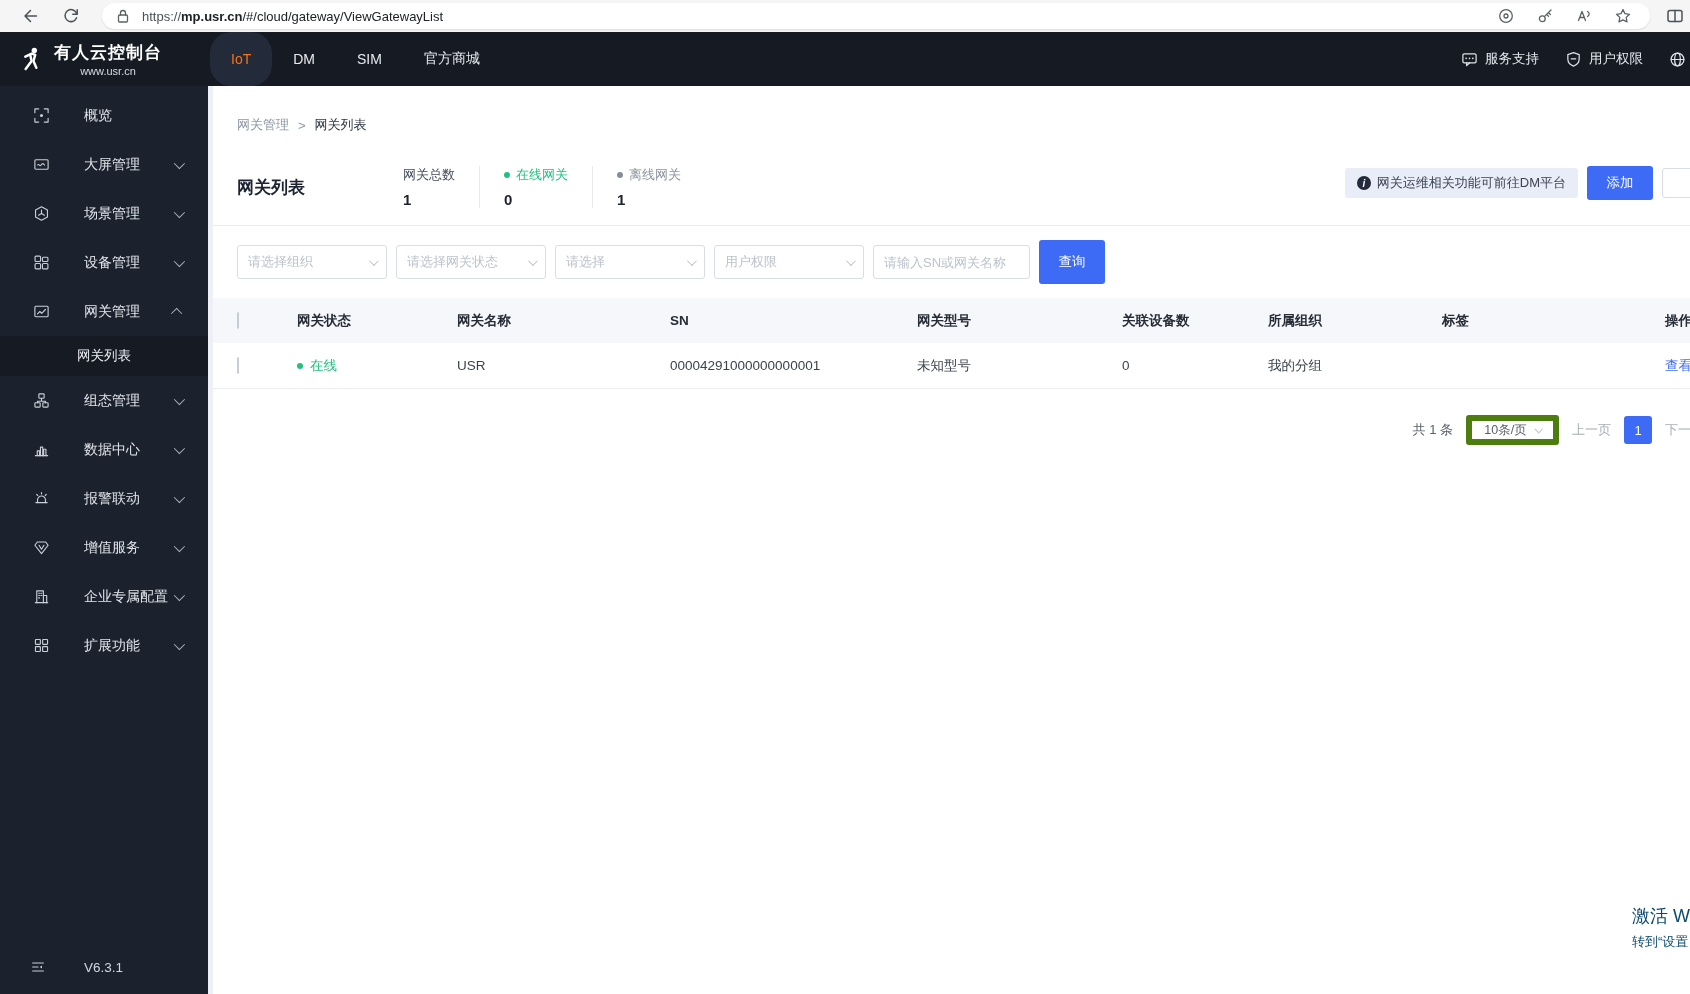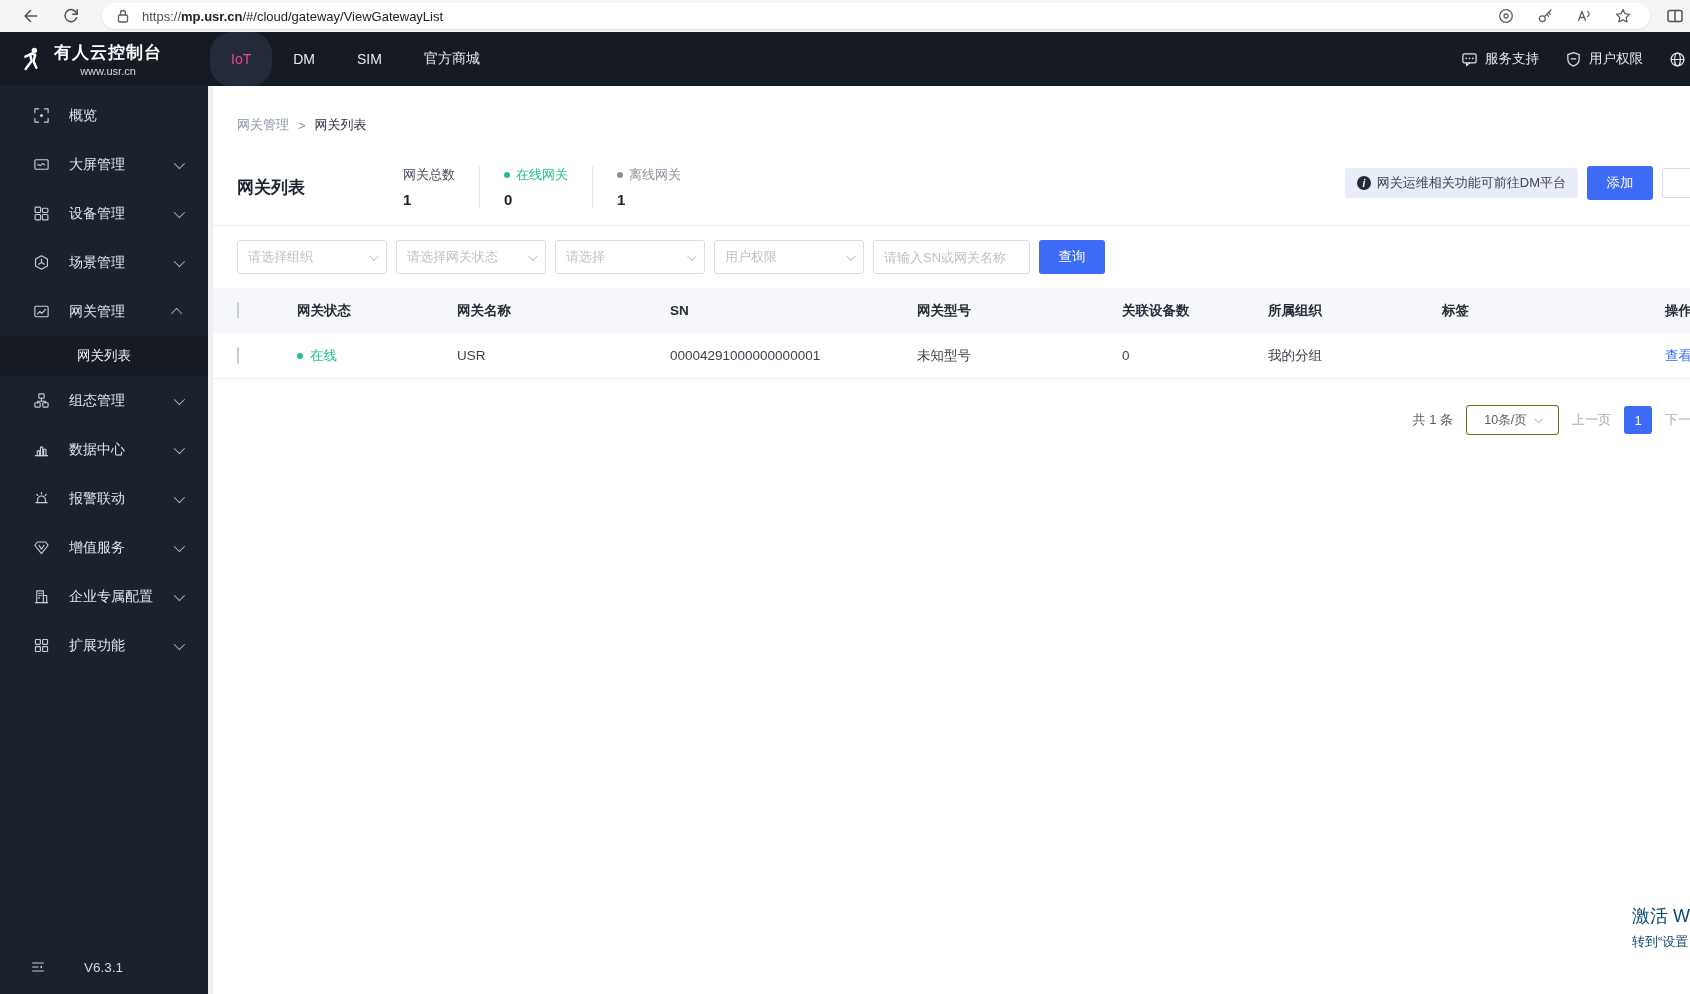--- a/index.html
+++ b/index.html
@@ -30,37 +30,37 @@
   .topnav { position:absolute; left:0; top:32px; width:1690px; height:54px;
     background:#151a23; display:flex; align-items:center; }
   .brand { width:210px; height:54px; display:flex; align-items:center; padding-left:18px; }
   .brand svg { width:27px; height:27px; }
   .brand-text { margin-left:9px; color:#fff; }
   .brand-title { font-size:17px; font-weight:bold; letter-spacing:1px; }
   .brand-sub { font-size:11px; color:#d7dbe2; text-align:center; margin-top:1px; }
   .tabs { display:flex; height:54px; align-items:stretch; }
   .tab { display:flex; align-items:center; padding:0 21px; font-size:14px;
     color:#e8eaef; cursor:pointer; }
-  .tab.active { background:#232a39; color:#ec4899;border-radius:21px; }
+  .tab.active { background:#232a39; color:#f97316;border-radius:21px; }
   .nav-right { margin-left:auto; display:flex; align-items:center; gap:26px;
     padding-right:4px; color:#e6e9ee; font-size:13.5px; }
   .nav-right .item { display:flex; align-items:center; gap:7px; }
   .nav-right svg { width:17px; height:17px; stroke:#dfe3e9; fill:none;
     stroke-width:1.3; stroke-linecap:round; stroke-linejoin:round; }
 
   
   .sidebar { position:absolute; left:0; top:86px; width:208px; height:908px;
     background:#1c222d; padding-top:5px; }
   .side-gutter { position:absolute; left:208px; top:86px; width:5px; height:908px;
     background:#eef0f5; }
   .s-item { height:49px; display:flex; align-items:center; padding-left:33px;
     color:#e0e4ea; font-size:14px; cursor:pointer; }
   .s-item svg { width:17px; height:17px; stroke:#c9cfd9; fill:none; stroke-width:1.2;
     stroke-linecap:round; stroke-linejoin:round; flex:0 0 auto; }
-  .s-item .lbl { margin-left:19px; }
+  .s-item .lbl { margin-left:34px; }
   .chev { margin-left:auto; margin-right:26px; width:8px; height:8px;
     border-right:1.4px solid #aab1bd; border-bottom:1.4px solid #aab1bd;
     transform:rotate(45deg) translateY(-2px); }
   .chev.up { transform:rotate(225deg) translateY(-2px); }
   .s-sub { height:40px; display:flex; align-items:center; padding-left:77px;
     background:#151a23; color:#eef1f5; font-size:13.5px; cursor:pointer; }
   .s-version { position:absolute; left:0; bottom:19px; width:208px; display:flex;
     align-items:center; }
   .s-version svg { width:16px; height:16px; margin-left:30px; stroke:#c9cfd9;
     fill:none; stroke-width:1.4; stroke-linecap:round; }
@@ -103,36 +103,36 @@
   .filters { margin:14px 0 0 24px; display:flex; align-items:center; gap:9px; }
   .select { width:150px; height:34px; border:1px solid #d9dde4; border-radius:3px;
     display:flex; align-items:center; padding:0 10px; font-size:13px; color:#bcc2cb;
     background:#fff; cursor:pointer; }
   .select .chev2 { margin-left:auto; width:7px; height:7px;
     border-right:1.3px solid #c0c4cc; border-bottom:1.3px solid #c0c4cc;
     transform:rotate(45deg) translateY(-2px); }
   .search-input { width:157px; height:34px; border:1px solid #d9dde4; border-radius:3px;
     padding:0 10px; font-size:13px; color:#333; font-family:inherit; }
   .search-input::placeholder { color:#bcc2cb; }
-  .btn-query { height:34px; width:58px; }
+  .btn-query { height:44px; width:58px; }
 
   .table { margin-top:14px; }
   .t-row { display:grid;
     grid-template-columns:60px 160px 213px 247px 205px 146px 174px 223px 40px;
     padding-left:24px; align-items:center; height:45px; font-size:13.5px; }
   .t-head { background:#f6f7fa; font-weight:bold; color:#272c36; }
   .t-body { color:#3c424d; border-bottom:1px solid #ebeef5; height:46px; }
   .checkbox { width:14px; height:14px; border:1px solid #c8cdd5; border-radius:2px;
     background:#fff; cursor:pointer; }
   .status-online { color:#23c081; display:flex; align-items:center; gap:7px; }
   .link { color:#3e6bf5; cursor:pointer; }
 
   .pagination { margin-top:26px; display:flex; justify-content:flex-end;
     align-items:center; gap:13px; font-size:13px; color:#5a6068; margin-right:-14px; }
-  .pg-select { width:93px; height:30px; border:1px solid #4d7c0f; border-radius:3px;
+  .pg-select { width:93px; height:30px; border:6px solid #4d7c0f; border-radius:3px;
     display:flex; align-items:center; justify-content:center; gap:8px; font-size:12.5px;
     color:#5a6068; cursor:pointer; }
   .pg-select .chev2 { width:6px; height:6px; border-right:1.2px solid #c0c4cc;
     border-bottom:1.2px solid #c0c4cc; transform:rotate(45deg) translateY(-1px); }
   .pg-prev,.pg-next { color:#a9adb5; cursor:default; white-space:nowrap;text-align:center; }
   .pg-cur { width:28px; height:28px; background:#3e6bf5; border-radius:3px;
     color:#fff; display:flex; align-items:center; justify-content:center;
     font-size:13px; cursor:pointer; }
 
   .watermark { position:absolute; left:1419px; top:818px; color:#0c4a6e;
@@ -253,34 +253,34 @@
   <div class="s-item">
     <svg viewBox="0 0 18 18">
         <rect x="2" y="4" width="14" height="10" rx="1"></rect>
         <path d="M5 9.6c1.2-2 2.4 2 3.6 0s2.4-2 3.6 0"></path>
       </svg>
     <span class="lbl">大屏管理</span>
     <span class="chev"></span>
   </div>
   <div class="s-item">
     <svg viewBox="0 0 18 18">
+        <path d="M9 1.8 15.3 5.4v7.2L9 16.2 2.7 12.6V5.4z"></path>
+        <path d="M9 9V5.4M9 9l-3.1 1.8M9 9l3.1 1.8"></path>
+      </svg>
+    <span class="lbl">场景管理</span>
+    <span class="chev"></span>
+  </div>
+  <div class="s-item">
+    <svg viewBox="0 0 18 18">
         <rect x="2.2" y="2.2" width="5.8" height="5.8" rx="1"></rect>
         <rect x="10" y="3.4" width="5.8" height="4.6" rx="1"></rect>
         <rect x="2.2" y="10" width="5.8" height="5.8" rx="1"></rect>
         <rect x="10" y="10" width="5.8" height="5.8" rx="1"></rect>
       </svg>
     <span class="lbl">设备管理</span>
-    <span class="chev"></span>
-  </div>
-  <div class="s-item">
-    <svg viewBox="0 0 18 18">
-        <path d="M9 1.8 15.3 5.4v7.2L9 16.2 2.7 12.6V5.4z"></path>
-        <path d="M9 9V5.4M9 9l-3.1 1.8M9 9l3.1 1.8"></path>
-      </svg>
-    <span class="lbl">场景管理</span>
     <span class="chev"></span>
   </div>
   <div class="s-item">
     <svg viewBox="0 0 18 18">
         <rect x="2" y="3.5" width="14" height="11" rx="1"></rect>
         <path d="M4.8 11.5 7.3 9l1.9 1.9 4-4"></path>
       </svg>
     <span class="lbl">网关管理</span>
     <span class="chev up"></span>
   </div>

